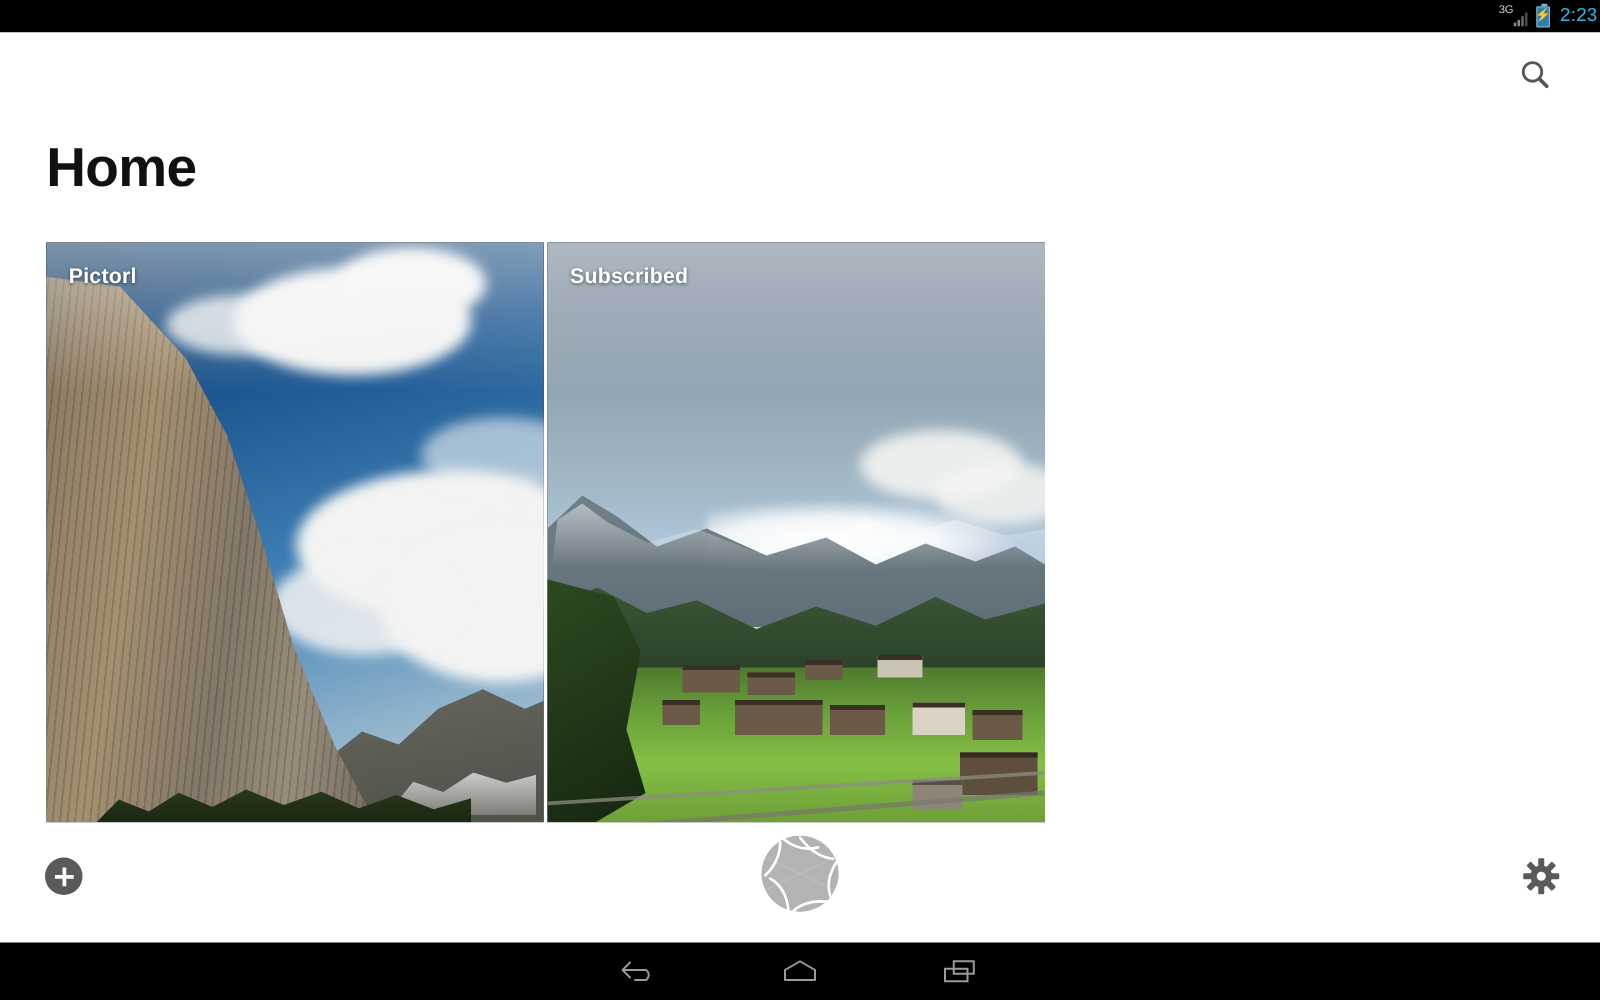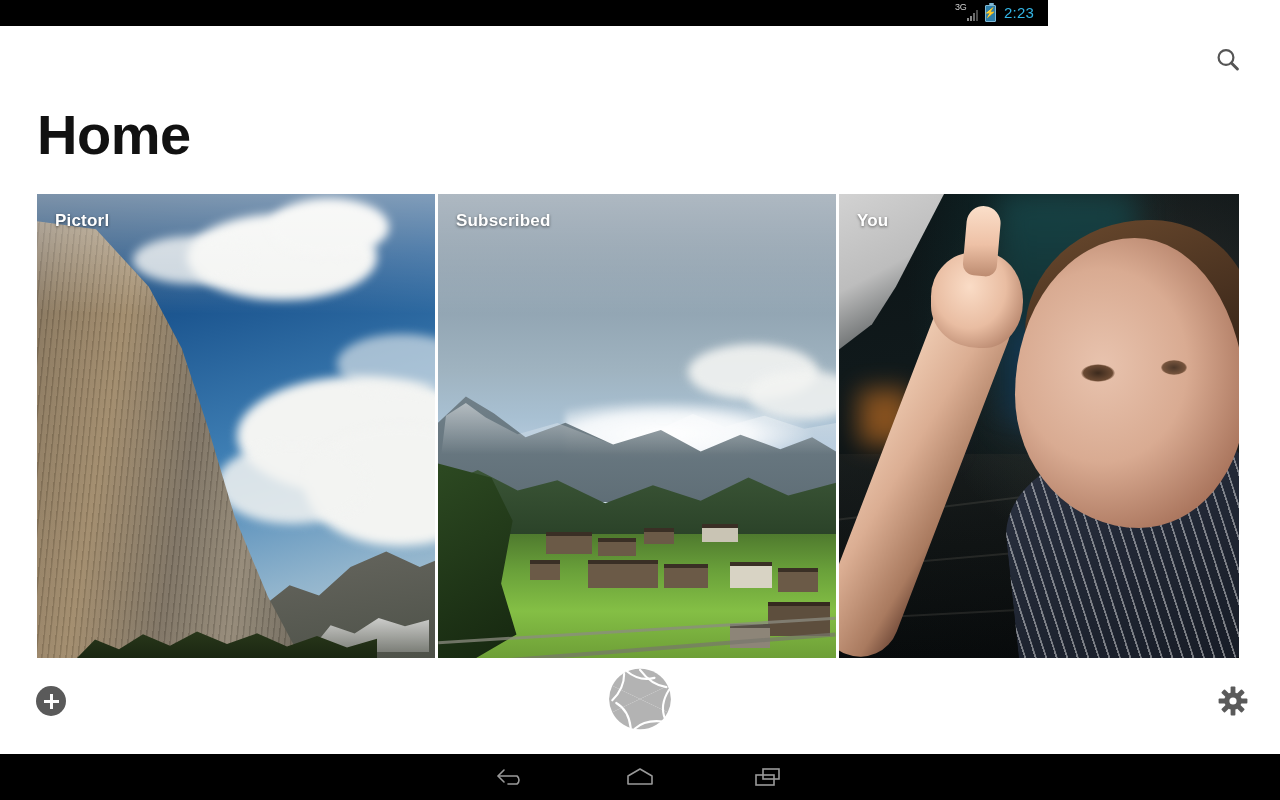--- a/index.html
+++ b/index.html
@@ -6,23 +6,23 @@
   html,body { width:1280px; height:800px; overflow:hidden; }
   body {
     font-family: "Liberation Sans", sans-serif;
     background:#ffffff;
     -webkit-font-smoothing: antialiased;
   }
   #screen { position:relative; width:1280px; height:800px; background:#fff; }
 
   
   .status-bar {
-    position:absolute; left:0; top:0; width:1048px; height:26px;
+    position:absolute; left:0; top:0; width:1280px; height:26px;
     background:#000; display:flex; align-items:center;
-    justify-content:flex-end; padding-right:14px; gap:6px;
+    justify-content:flex-end; padding-right:2px; gap:6px;
   }
   .sig-wrap { position:relative; width:24px; height:18px; display:flex; align-items:flex-end; }
   .sig-label {
     position:absolute; left:0; top:-1px;
     font-size:9px; color:#cfcfcf; line-height:9px; letter-spacing:-.3px;
   }
   .sig-bars { position:absolute; right:1px; bottom:1px; display:flex; align-items:flex-end; gap:1px; }
   .sig-bars i { display:block; width:2px; background:#8a8a8a; }
   .sig-bars i:nth-child(1){ height:3px; }
   .sig-bars i:nth-child(2){ height:5px; }
@@ -51,21 +51,21 @@
     background:#ffffff;
   }
   .search-btn {
     position:absolute; right:30px; top:12px; width:44px; height:44px;
     display:flex; align-items:center; justify-content:center; cursor:pointer;
   }
 
   
   .page-title {
     position:absolute; left:37px; top:108px;
-    font-size:56px; font-weight:bold; color:#111; letter-spacing:-.5px;
+    font-size:44px; font-weight:bold; color:#111; letter-spacing:-.5px;
     line-height:54px;
   }
 
   
   .card-row {
     position:absolute; left:37px; top:194px;
     width:1206px; height:464px; display:flex; gap:3px;
   }
   .card {
     position:relative; overflow:hidden; cursor:pointer; background:#0f172a;
@@ -367,43 +367,20 @@
         <div class="house" style="left:330px; top:408px; width:62px; height:34px; background:#5d4e3d; border-top-color:#36291f;"></div>
         <div class="house" style="left:292px; top:430px; width:40px; height:24px; background:#8d8578; border-top-color:#565046;"></div>
         <div class="treeL"></div>
         <div class="fence"></div>
         <div class="fence2"></div>
       </div>
       <div class="card-scrim"></div>
       <div class="card-label">Subscribed</div>
     </div>
 
-    <div class="card c3">
-      <div class="card-art">
-        <div class="dark3"></div>
-        <div class="teal"></div>
-        <div class="bluepatch"></div>
-        <div class="orangeglow"></div>
-        <div class="purpleglow"></div>
-        <div class="floorline"></div>
-        <div class="rail" style="top:300px; transform:rotate(-7deg);"></div>
-        <div class="rail" style="top:356px; transform:rotate(-5deg);"></div>
-        <div class="rail" style="top:414px; transform:rotate(-3deg);"></div>
-        <div class="shirt"></div>
-        <div class="hair"></div>
-        <div class="head"></div>
-        <div class="eye"></div>
-        <div class="eye2"></div>
-        <div class="arm"></div>
-        <div class="fist"></div>
-        <div class="thumb"></div>
-        <div class="grey-corner"></div>
-      </div>
-      <div class="card-label">You</div>
-    </div>
 
   </div>
 
   <div class="bottom-bar">
 
     <div class="add-btn">
       <span class="plus-h"></span>
       <span class="plus-v"></span>
     </div>
 

